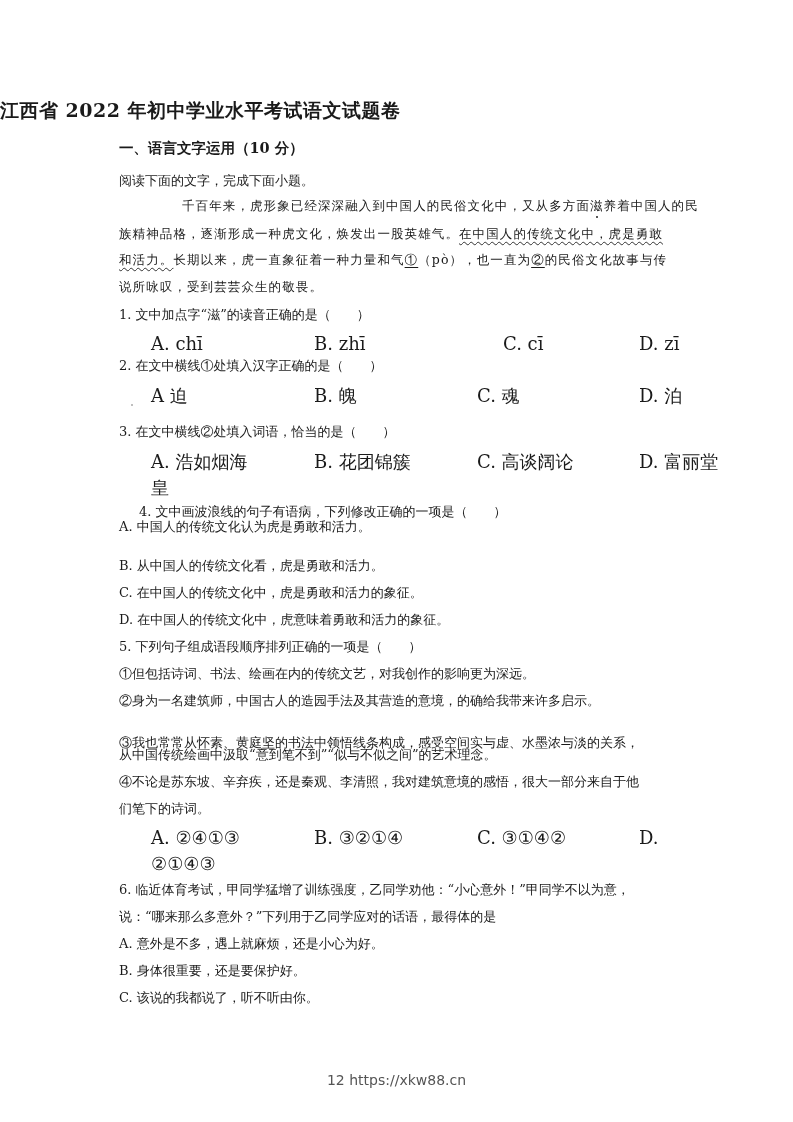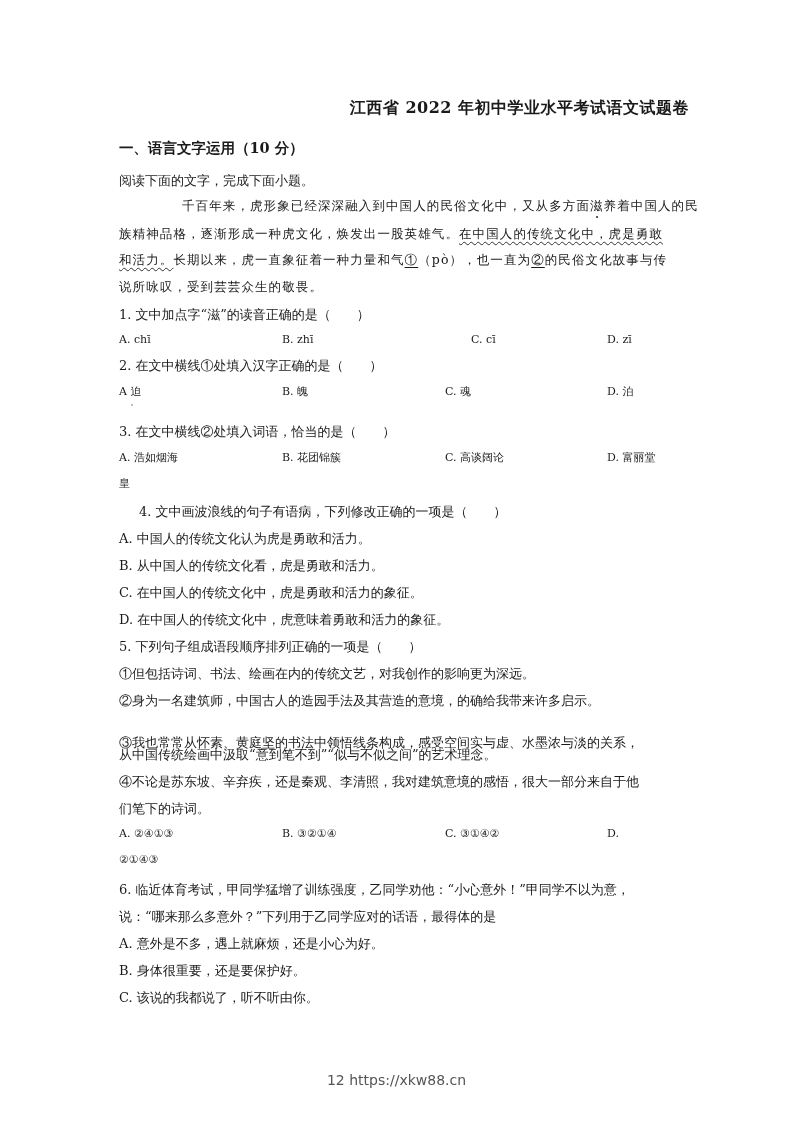--- a/index.html
+++ b/index.html
@@ -1,24 +1,24 @@
 <!DOCTYPE html>
 <html><head>
 <meta charset="utf-8">
 <style>
   * { margin: 0; padding: 0; box-sizing: border-box; }
   html, body { width: 793px; height: 1122px; background: #ffffff; }
   body { position: relative; font-family: "DejaVu Serif", "Liberation Serif", serif; color: #1a1a1a; overflow: hidden; }
   .abs { position: absolute; white-space: nowrap; }
-  .title { left: 0; width: 689px; top: 98px; text-align: right; font-size: 16px; font-weight: bold; letter-spacing: 0.5px; }
+  .title { left: 0; width: 689px; top: 98px; text-align: left; font-size: 19px; font-weight: bold; letter-spacing: 0.5px; }
   .section { left: 119px; top: 139px; font-size: 14.5px; font-weight: bold; }
   .line { left: 119px; font-size: 13px; }
   .pline { left: 119px; font-size: 12.5px; letter-spacing: 1.1px; }
   .indent { left: 146px; margin-left: 36px; }
-  .opt { font-size: 11px; }
+  .opt { font-size: 18px; margin-left: 32px; }
   .wavy { text-decoration: underline wavy #333; text-underline-offset: 3px; text-decoration-thickness: 1px; }
   .dotted-char { position: relative; }
   .dotted-char::after { content: ""; position: absolute; left: 50%; bottom: -5px; width: 2px; height: 2px; background: #222; border-radius: 50%; transform: translateX(-50%); }
   .blank { text-decoration: underline; text-underline-offset: 3px; }
   .footer { left: 0; width: 793px; top: 1072px; text-align: center; font-family: "DejaVu Sans", "Liberation Sans", sans-serif; font-size: 14px; color: #555; }
   .stray-dot { position: absolute; left: 131px; top: 404px; width: 2px; height: 2px; background: #aaa; border-radius: 50%; }
 </style>
 </head>
 <body>
 
@@ -54,21 +54,21 @@
 <span class="stray-dot"></span>
 
 <div class="abs line" style="top:423px;">3. 在文中横线②处填入词语，恰当的是（　　）</div>
 <div class="abs line opt" style="top:450px; left:119px;">A. 浩如烟海</div>
 <div class="abs line opt" style="top:450px; left:282px;">B. 花团锦簇</div>
 <div class="abs line opt" style="top:450px; left:445px;">C. 高谈阔论</div>
 <div class="abs line opt" style="top:450px; left:607px;">D. 富丽堂</div>
 <div class="abs line opt" style="top:476px; left:119px;">皇</div>
 
 <div class="abs line" style="top:503px;margin-left:20px;">4. 文中画波浪线的句子有语病，下列修改正确的一项是（　　）</div>
-<div class="abs line" style="top:530px;text-align:center;">A. 中国人的传统文化认为虎是勇敢和活力。</div>
+<div class="abs line" style="top:518px;text-align:center;">A. 中国人的传统文化认为虎是勇敢和活力。</div>
 <div class="abs line" style="top:557px;">B. 从中国人的传统文化看，虎是勇敢和活力。</div>
 <div class="abs line" style="top:584px;">C. 在中国人的传统文化中，虎是勇敢和活力的象征。</div>
 <div class="abs line" style="top:611px;">D. 在中国人的传统文化中，虎意味着勇敢和活力的象征。</div>
 
 <div class="abs line" style="top:638px;">5. 下列句子组成语段顺序排列正确的一项是（　　）</div>
 <div class="abs line" style="top:665px;">①但包括诗词、书法、绘画在内的传统文艺，对我创作的影响更为深远。</div>
 <div class="abs line" style="top:692px;">②身为一名建筑师，中国古人的造园手法及其营造的意境，的确给我带来许多启示。</div>
 <div class="abs line" style="top:734px;">③我也常常从怀素、黄庭坚的书法中领悟线条构成，感受空间实与虚、水墨浓与淡的关系，</div>
 <div class="abs line" style="top:746px;">从中国传统绘画中汲取“意到笔不到”“似与不似之间”的艺术理念。</div>
 <div class="abs line" style="top:773px;">④不论是苏东坡、辛弃疾，还是秦观、李清照，我对建筑意境的感悟，很大一部分来自于他</div>

